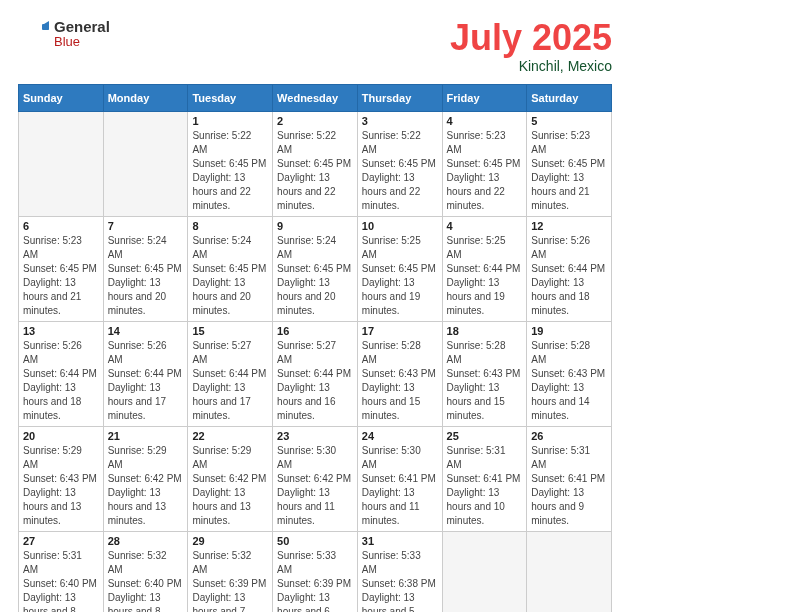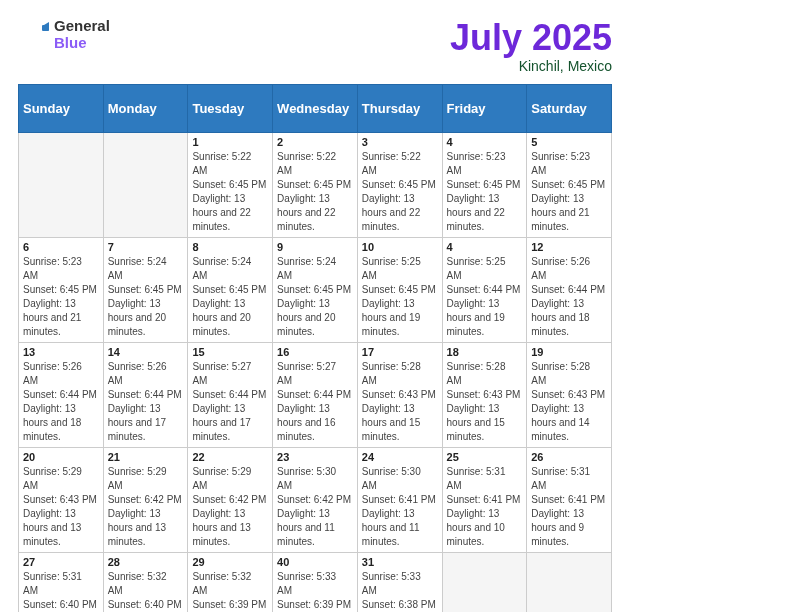--- a/index.html
+++ b/index.html
@@ -32,50 +32,50 @@
       display: flex;
       flex-direction: column;
       line-height: 1.1;
     }
     .logo-general {
       font-size: 15px;
       font-weight: bold;
       color: #333;
     }
     .logo-blue {
-      font-size: 15px;
-      font-weight: bold;
-      color: #8b5cf6;
+      font-size: 13px;
+      font-weight: normal;
+      color: #b91c1c;
     }
     .title-block {
       text-align: right;
     }
     .title-month {
       font-size: 36px;
       font-weight: bold;
-      color: #6d28d9;
+      color: #ef4444;
       line-height: 1.1;
     }
     .title-location {
       font-size: 14px;
       color: #14532d;
     }
     .calendar {
       flex: 1;
       border: 1px solid #ccc;
       border-collapse: collapse;
       width: 100%;
       table-layout: fixed;
     }
     .calendar th {
       background: #2e7abf;
       color: #fff;
-      font-size: 13px;
+      font-size: 11px;
       font-weight: bold;
-      padding: 16px 4px;
+      padding: 7px 4px;
       text-align: left;
       border: 1px solid #2268a8;
       margin-left: 16px;
     }
     .calendar td {
       border: 1px solid #ccc;
       vertical-align: top;
       padding: 3px 4px;
       font-size: 9.5px;
       color: #333;
@@ -368,21 +368,21 @@
       </td>
           <td>
         <div class="day-num">29</div>
         <div class="day-info">
           Sunrise: 5:32 AM<br>
           Sunset: 6:39 PM<br>
           Daylight: 13 hours and 7 minutes.
         </div>
       </td>
           <td>
-        <div class="day-num">40</div>
+        <div class="day-num">50</div>
         <div class="day-info">
           Sunrise: 5:33 AM<br>
           Sunset: 6:39 PM<br>
           Daylight: 13 hours and 6 minutes.
         </div>
       </td>
           <td>
         <div class="day-num">31</div>
         <div class="day-info">
           Sunrise: 5:33 AM<br>

